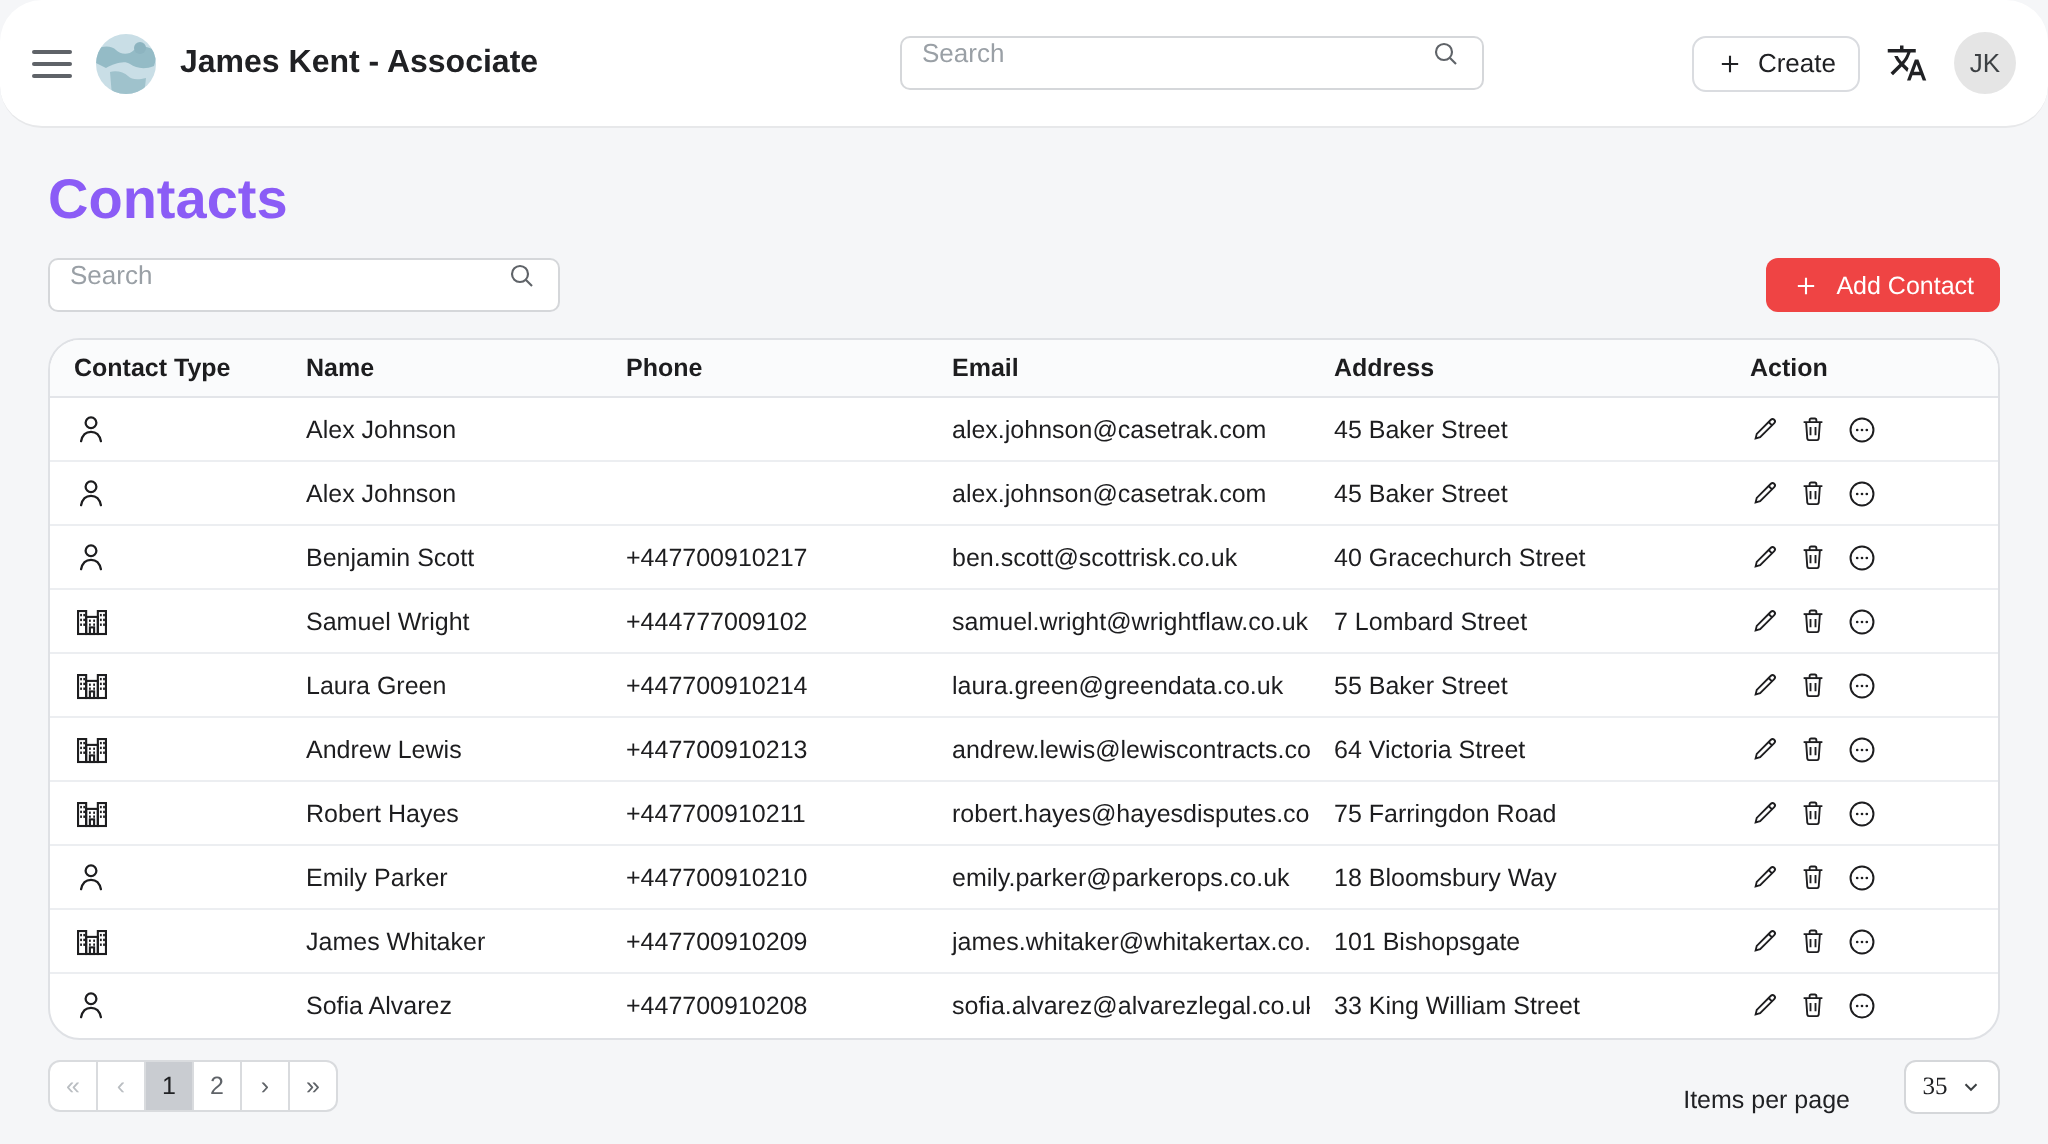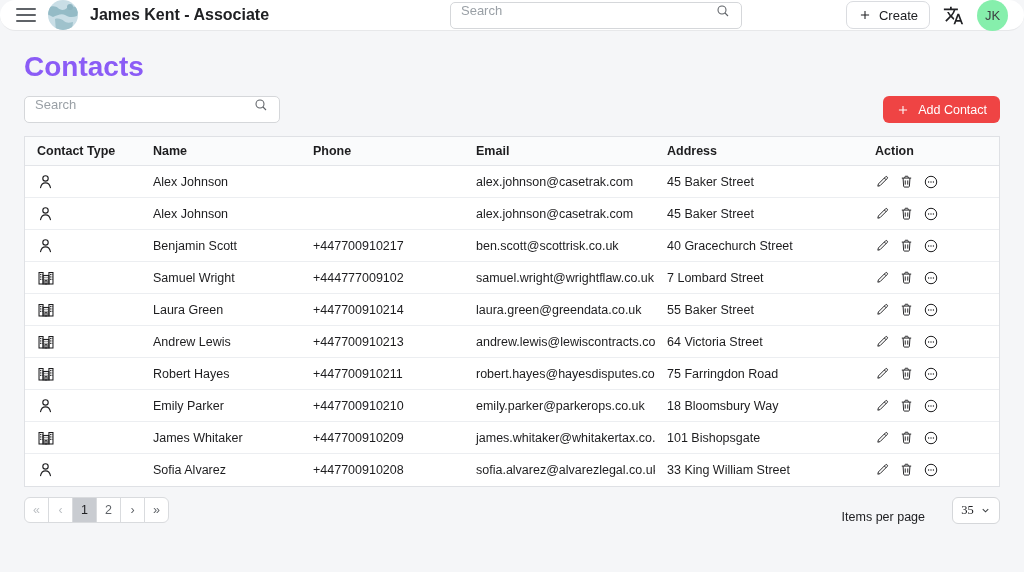--- a/index.html
+++ b/index.html
@@ -3,50 +3,50 @@
 <meta charset="utf-8">
 <style>
   * { box-sizing: border-box; }
   html,body { margin:0; padding:0; }
   body {
     width:1024px; height:572px; overflow:hidden;
     background:#f5f6f8; color:#202124;
     font-family:"Liberation Sans", sans-serif;
   }
   
-  .topbar{ height:31px; background:#fff; border-bottom:1px solid #e7e8ea;
+  .topbar{ height:64px; background:#fff; border-bottom:1px solid #e7e8ea;
     display:flex; align-items:center; padding:0 16px; gap:12px;border-radius:21px; }
   .tb-left{ display:flex; align-items:center; gap:12px; min-width:330px; }
   .hamburger{ width:20px; height:14px; display:flex; flex-direction:column; justify-content:space-between; cursor:pointer; background:none; border:none; padding:0; }
   .hamburger span{ display:block; height:2px; background:#5f6368; border-radius:1px; }
   .brand-title{ font-size:16px; font-weight:700; color:#202124; white-space:nowrap; }
   .tb-center{ flex:1; display:flex; justify-content:center; }
   .searchbox{ height:27px; border:1px solid #d5d7da; border-radius:5px; background:#fff;
     display:flex; align-items:flex-start; padding:0 10px; }
   .tb-searchbox{ width:292px; }
   .searchbox input{ border:none; outline:none; flex:1; font-size:13px; color:#202124;
     font-family:"Liberation Sans", sans-serif; background:transparent; padding:0; }
   .searchbox input::placeholder{ color:#9aa0a6; }
   .tb-right{ display:flex; align-items:center; gap:11px; }
   .pill-btn{ display:flex; align-items:center; gap:7px; height:28px; padding:0 11px;
     background:#fff; border:1px solid #dadce0; border-radius:7px; font-size:13px;
     color:#202124; cursor:pointer; font-family:"Liberation Sans", sans-serif; }
   .translate-btn{ background:none; border:none; padding:2px; cursor:pointer; display:flex; }
-  .avatar{ width:31px; height:31px; border-radius:50%; background:#86efac; display:flex;
+  .avatar{ width:31px; height:31px; border-radius:50%; background:#e5e5e5; display:flex;
     align-items:center; justify-content:center; font-size:13px; font-weight:500; color:#3c4043; cursor:pointer; border:none; }
   
   .content{ padding:10px 24px 0; }
   .page-title{ font-size:28px; font-weight:600; color:#8b5cf6; margin:10px 0 13px; }
   .toolbar-row{ display:flex; justify-content:space-between; align-items:center; margin-bottom:13px; }
   .page-searchbox{ width:256px; }
   .add-contact-btn{ display:flex; align-items:center; gap:8px; height:27px; padding:0 13px;
     background:#ef4444; color:#fff; border:none; border-radius:6px; font-size:12.5px;
     cursor:pointer; font-family:"Liberation Sans", sans-serif; }
   
-  .table-wrap{ background:#fff; border:1px solid #dfe1e5; border-radius:0; overflow:hidden; }
+  .table-wrap{ background:#fff; border:1px solid #dfe1e5; border-radius:16px; overflow:hidden; }
   table{ width:100%; border-collapse:collapse; table-layout:fixed; }
   col.c-type{ width:116px; } col.c-name{ width:160px; } col.c-phone{ width:163px; }
   col.c-email{ width:191px; } col.c-address{ width:208px; } col.c-action{ width:auto; }
   th{ text-align:left; font-size:12.5px; font-weight:700; color:#1d1d1f;
     padding:7px 12px; background:#fafbfc; border-bottom:1px solid #e3e5e9; }
   td{ font-size:12.5px; color:#1d1d1f; padding:0 12px; height:32px;
     border-top:1px solid #eceef1; white-space:nowrap; overflow:hidden; }
   tbody tr:first-child td{ border-top:none; }
   .type-cell svg{ display:block; }
   .actions{ display:flex; align-items:center; gap:9px; }

